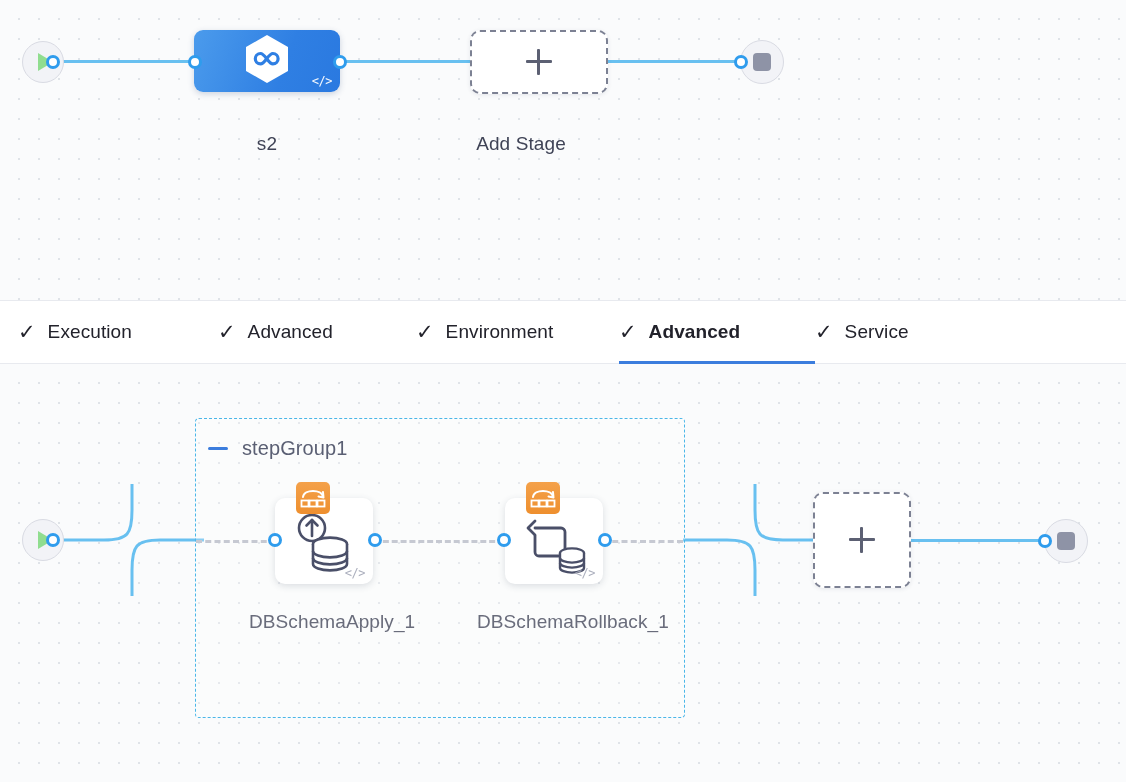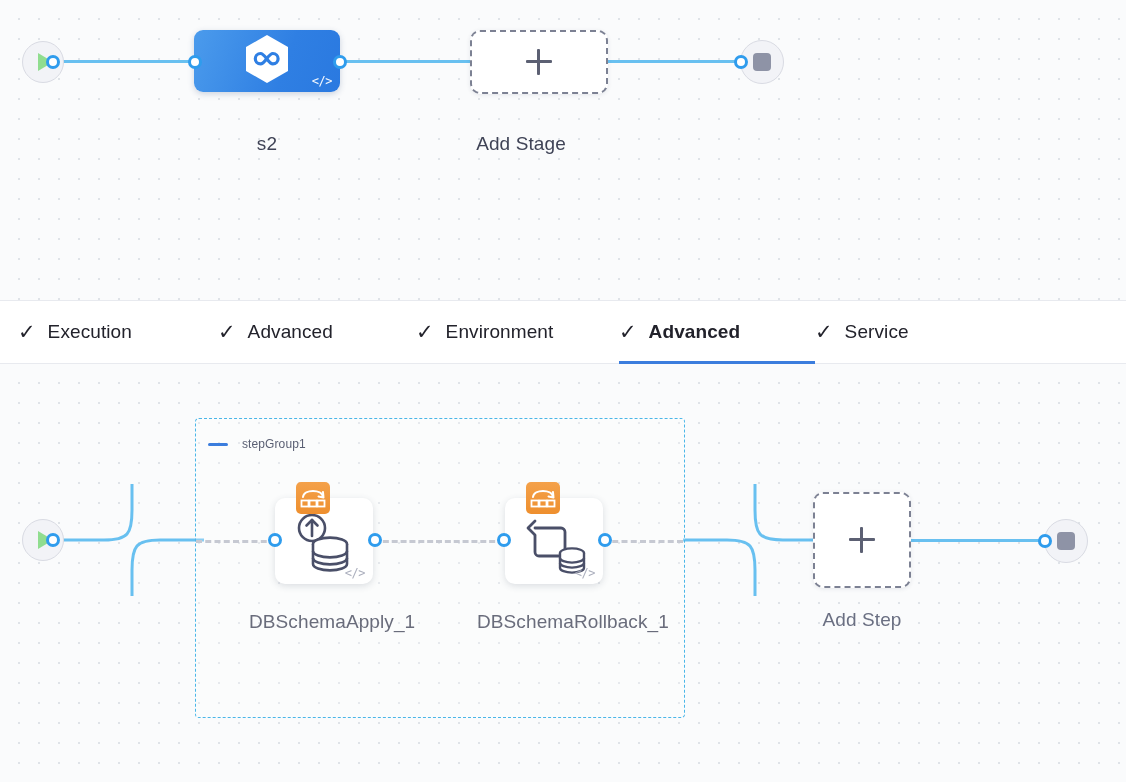--- a/index.html
+++ b/index.html
@@ -154,21 +154,21 @@
     box-sizing:border-box;z-index:2;
   }
   .sg-head{
     position:absolute;left:12px;top:18px;
     display:flex;align-items:center;gap:14px;
   }
   .sg-minus{
     width:20px;height:3px;background:#3b7ddd;border-radius:2px;
     display:block;cursor:pointer;
   }
-  .sg-title{font-size:12px;color:#5a5f73;letter-spacing:.1px;}
+  .sg-title{font-size:20px;color:#5a5f73;letter-spacing:.1px;}
 </style>
 </head>
 <body>
 
 <div class="app">
 
   <div class="canvas" id="stage-canvas">
 
     <div class="wire" style="left:52px;top:60px;width:148px;"></div>
 
@@ -328,21 +328,20 @@
     <div class="curvewrap" style="left:683px;top:120px;width:160px;height:112px;">
       <svg width="160" height="112" viewBox="0 0 160 112">
         <path d="M0,56 H44 C68,56 72,62 72,86 V112" fill="none" stroke="#68c0f0" stroke-width="3"></path>
         <path d="M72,0 V26 C72,50 76,56 100,56 H136" fill="none" stroke="#68c0f0" stroke-width="3"></path>
       </svg>
     </div>
 
     <div class="add-node" style="left:813px;top:128px;width:98px;height:96px;">
       <span class="plus"></span>
     </div>
-    <div class="node-label muted" style="left:787px;top:243px;width:150px;">Add Step</div>
 
     <div class="wire" style="left:910px;top:175px;width:144px;"></div>
 
     <div class="endcircle" style="left:1044px;top:155px;width:44px;height:44px;">
       <div class="stop-sq"></div>
     </div>
     <div class="port" style="left:1038px;top:170px;"></div>
   </div>
 
 </div>

